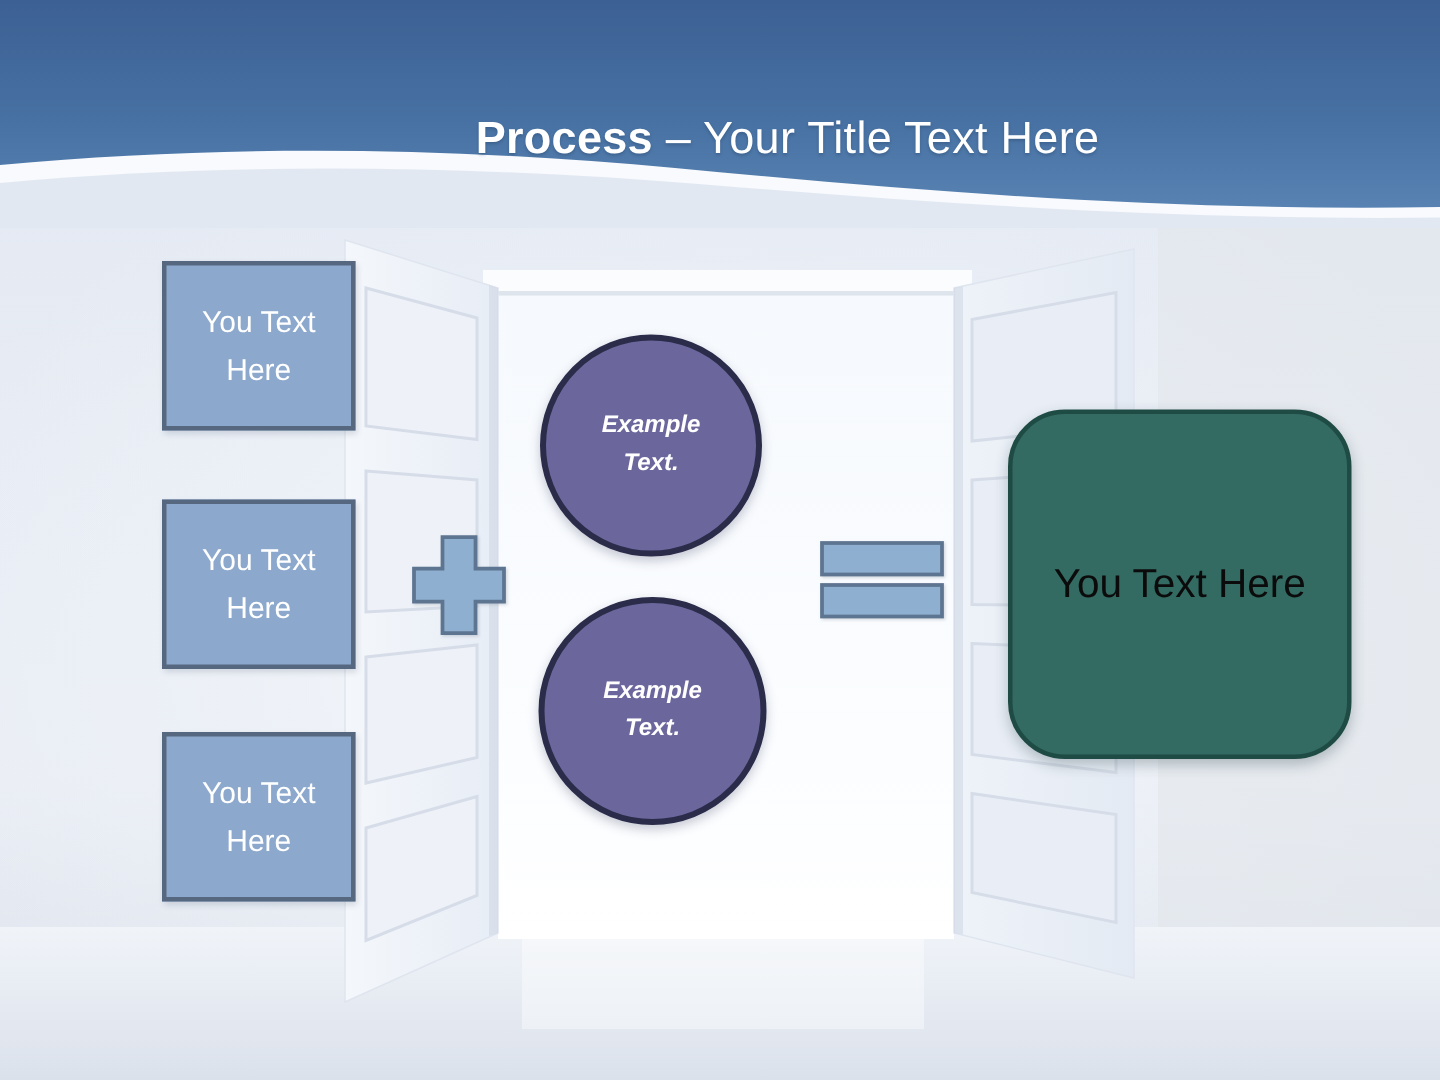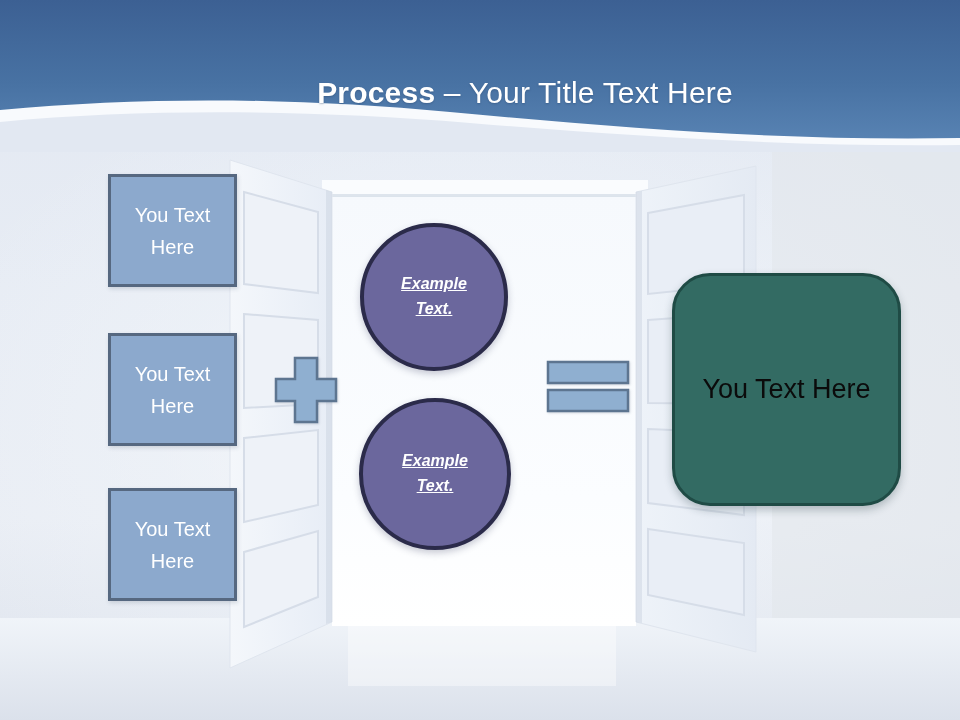--- a/index.html
+++ b/index.html
@@ -39,21 +39,20 @@
   .op-plus{left:274px;top:356px;}
   .op-eq{left:546px;top:360px;}
 
   
   .ex-circle{
     position:absolute;box-sizing:border-box;border-radius:50%;
     background:#6B679D;border:4px solid #2B2B4A;
     display:flex;align-items:center;justify-content:center;text-align:center;
     color:#fff;font-size:16px;font-weight:700;font-style:italic;line-height:1.55;
     box-shadow:0 3px 7px rgba(40,45,80,.25);
-    text-decoration:underline;
   }
   .ex-circle .lbl{display:block;width:92px;}
   .ec1{left:360px;top:223px;width:148px;height:148px;}
   .ec2{left:359px;top:398px;width:152px;height:152px;}
 
   
   .result-box{
     position:absolute;left:672px;top:273px;width:229px;height:233px;box-sizing:border-box;
     background:#336B63;border:3px solid #1F4B45;border-radius:38px;
     display:flex;align-items:center;justify-content:center;text-align:center;

